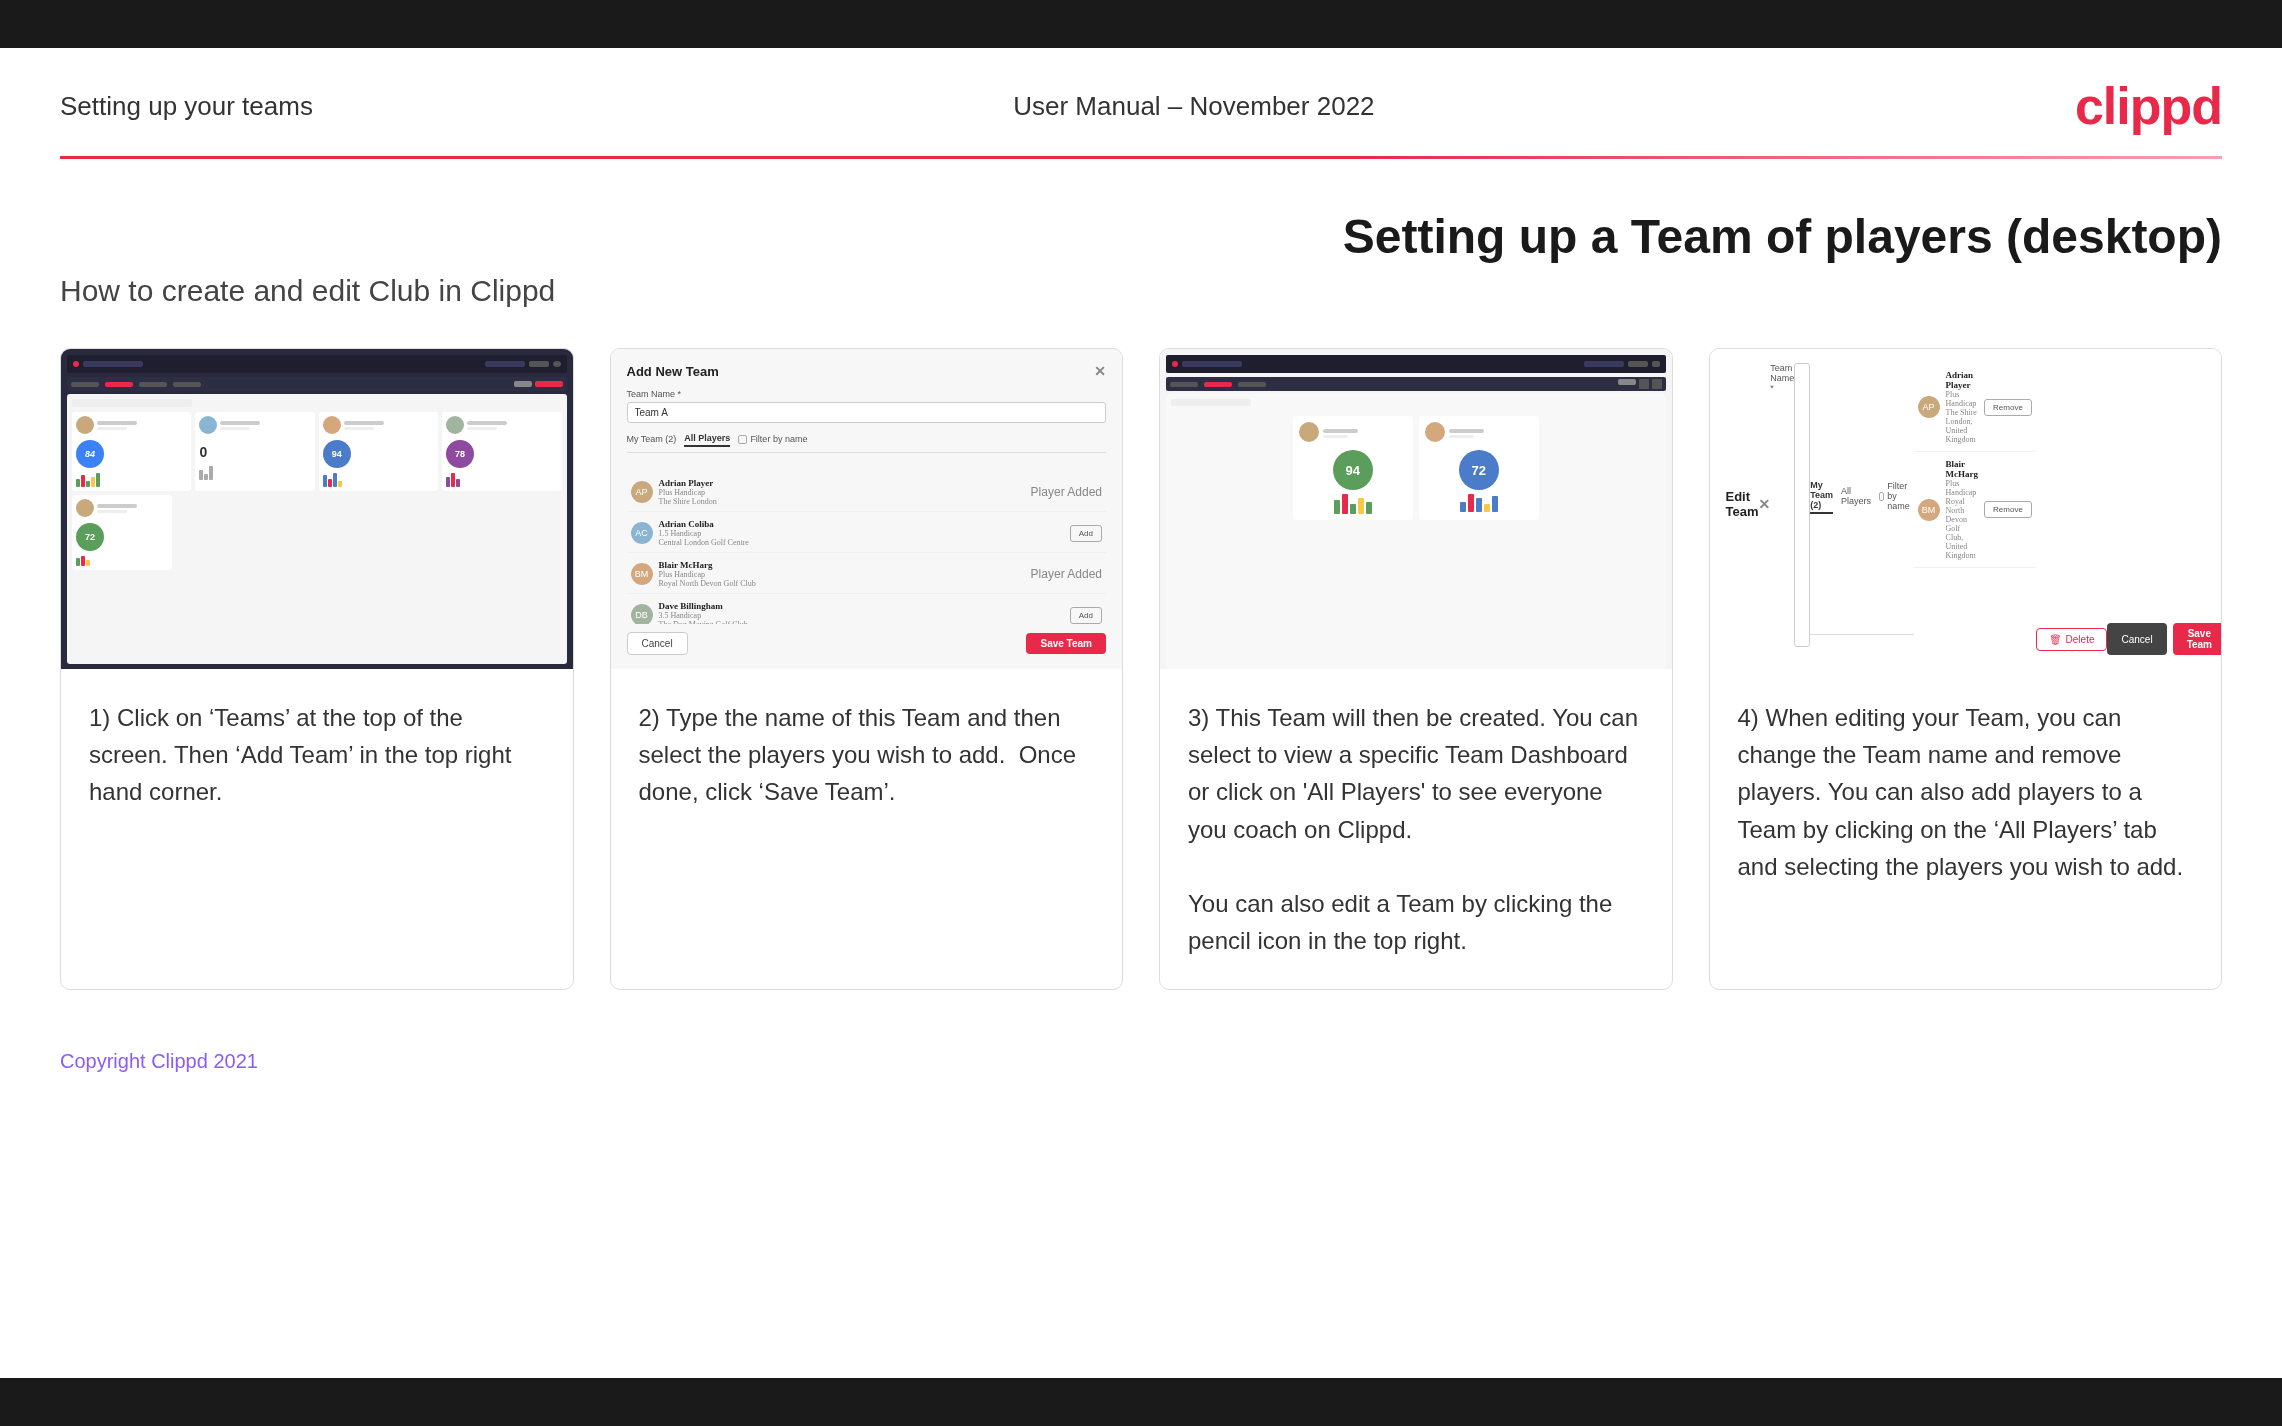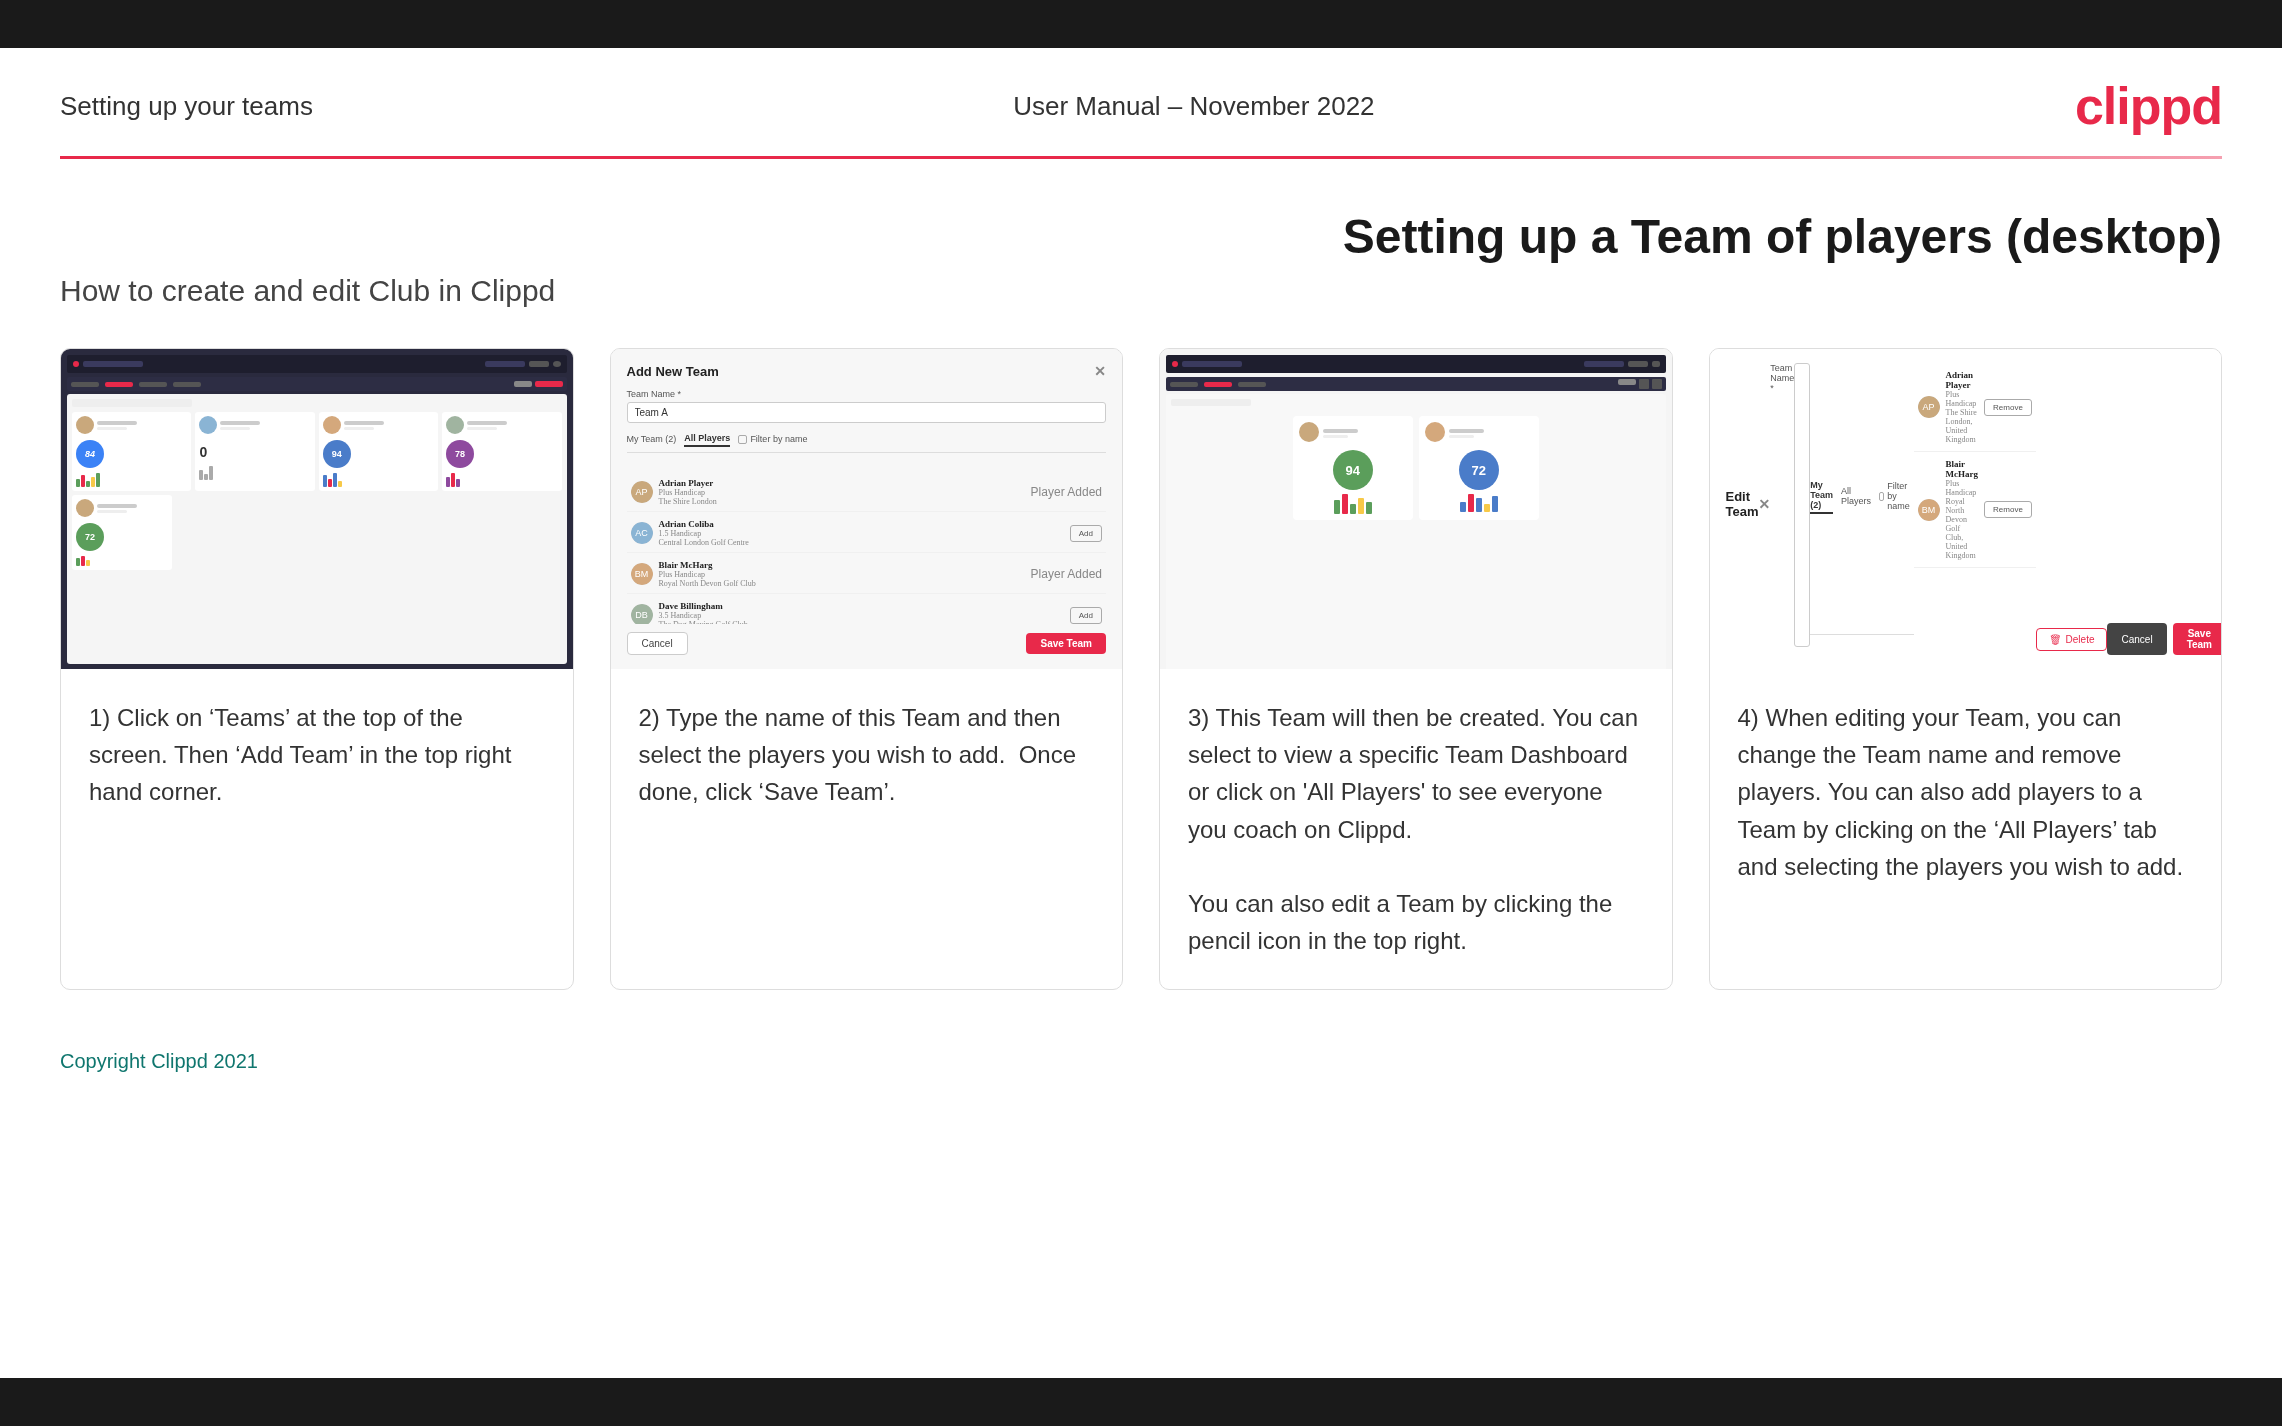--- a/index.html
+++ b/index.html
@@ -97,21 +97,21 @@
       flex: 1;
       font-size: 24px;
       line-height: 1.55;
       color: #333;
     }
 
     
     .footer {
       padding: 0 88px 30px 60px;
       font-size: 20px;
-      color: #0f766e;
+      color: #8b5cf6;
     }
 
     
     .bottom-bar {
       background: #1a1a1a;
       height: 48px;
       width: 100%;
       position: absolute;
       bottom: 0;
       left: 0;

